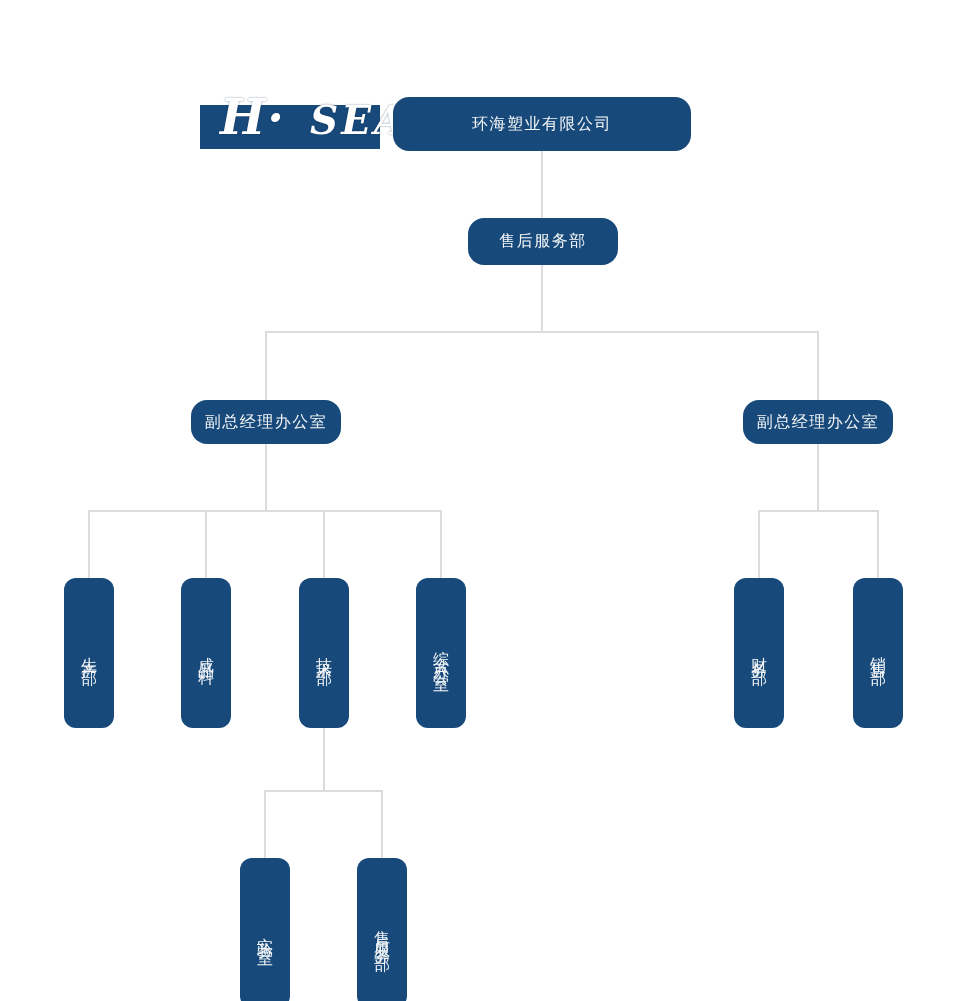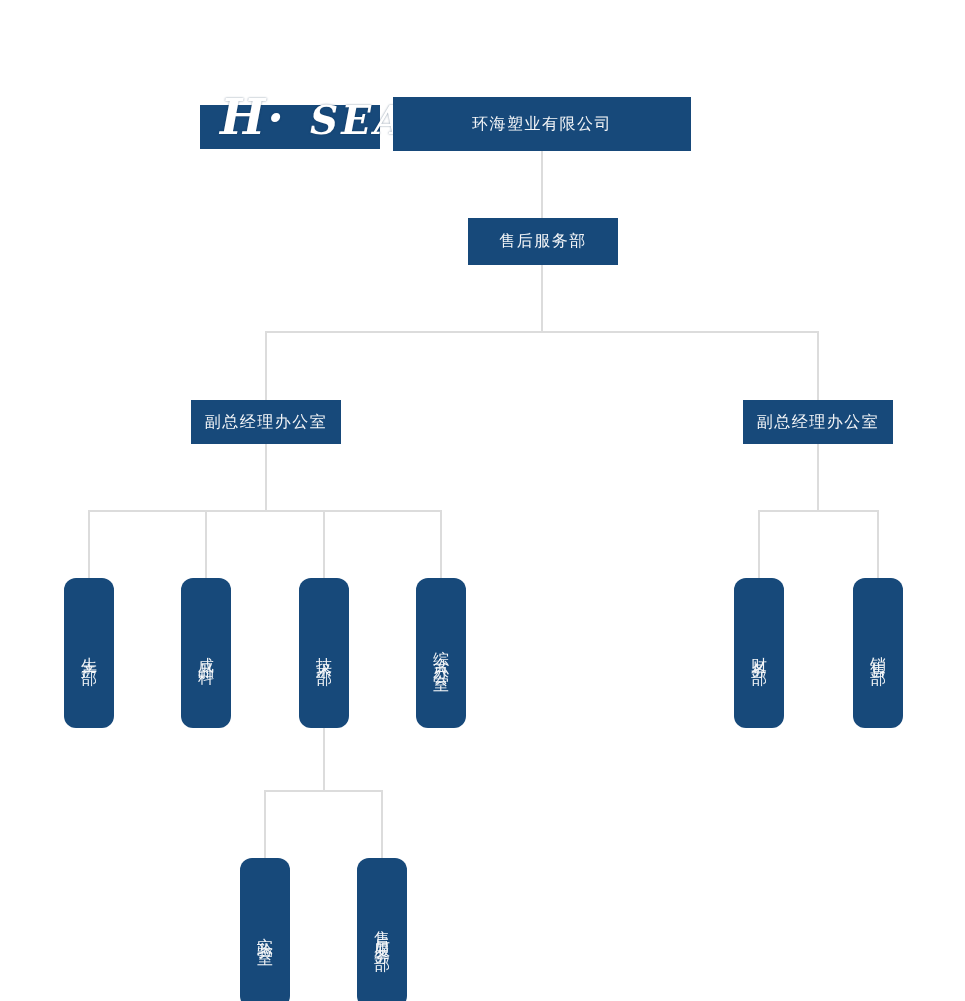--- a/index.html
+++ b/index.html
@@ -14,21 +14,21 @@
   
   .node {
     position:absolute;
     background:#17497a;
     color:#f4f6f8;
     display:flex;
     align-items:center;
     justify-content:center;
     font-size:16px;
   }
-  .node.hnode { border-radius:0; letter-spacing:1.5px; }
+  .node.hnode { border-radius:16px; letter-spacing:1.5px; }
   .node.vnode { border-radius:12px; }
   .node.vnode .label {
     writing-mode:vertical-rl;
     text-orientation:upright;
     letter-spacing:6px;
     line-height:1;
   }
   
   .line { position:absolute; background:#dcdcdc; }
   .vline { width:2px; }

